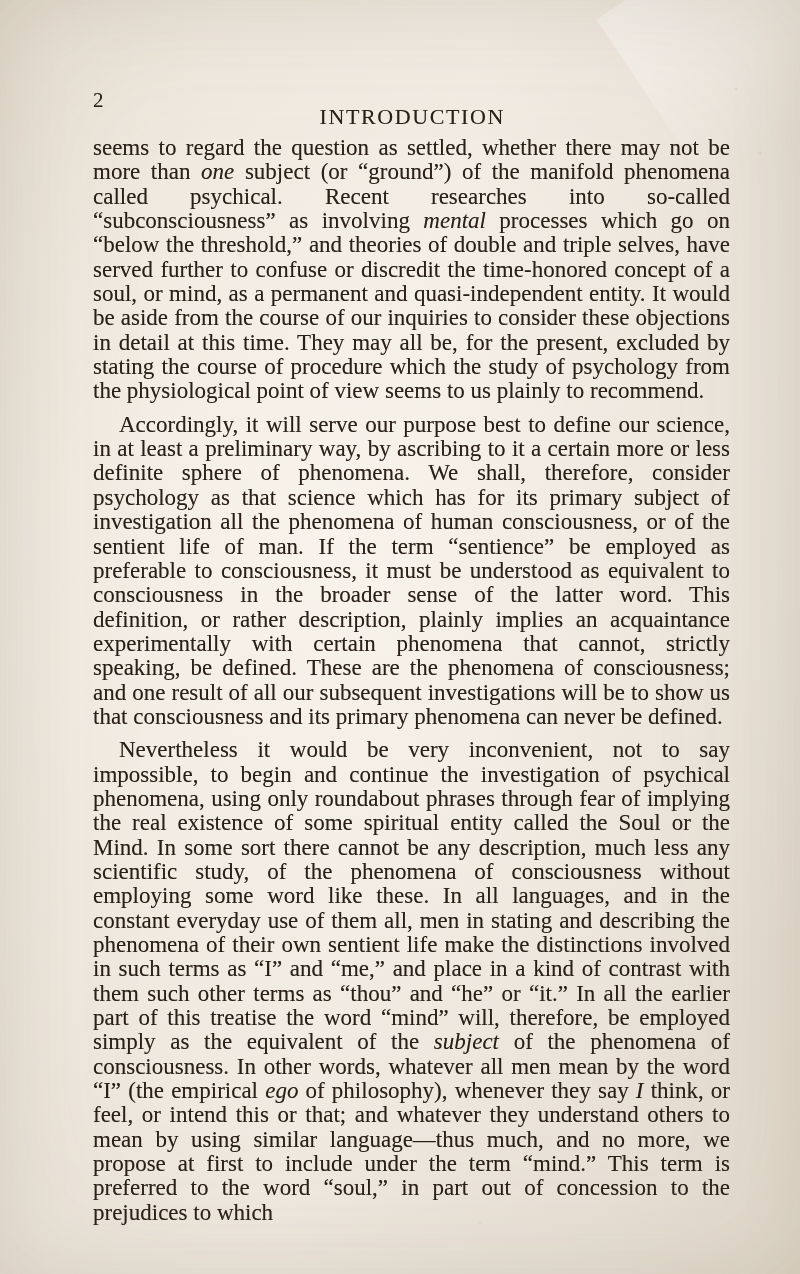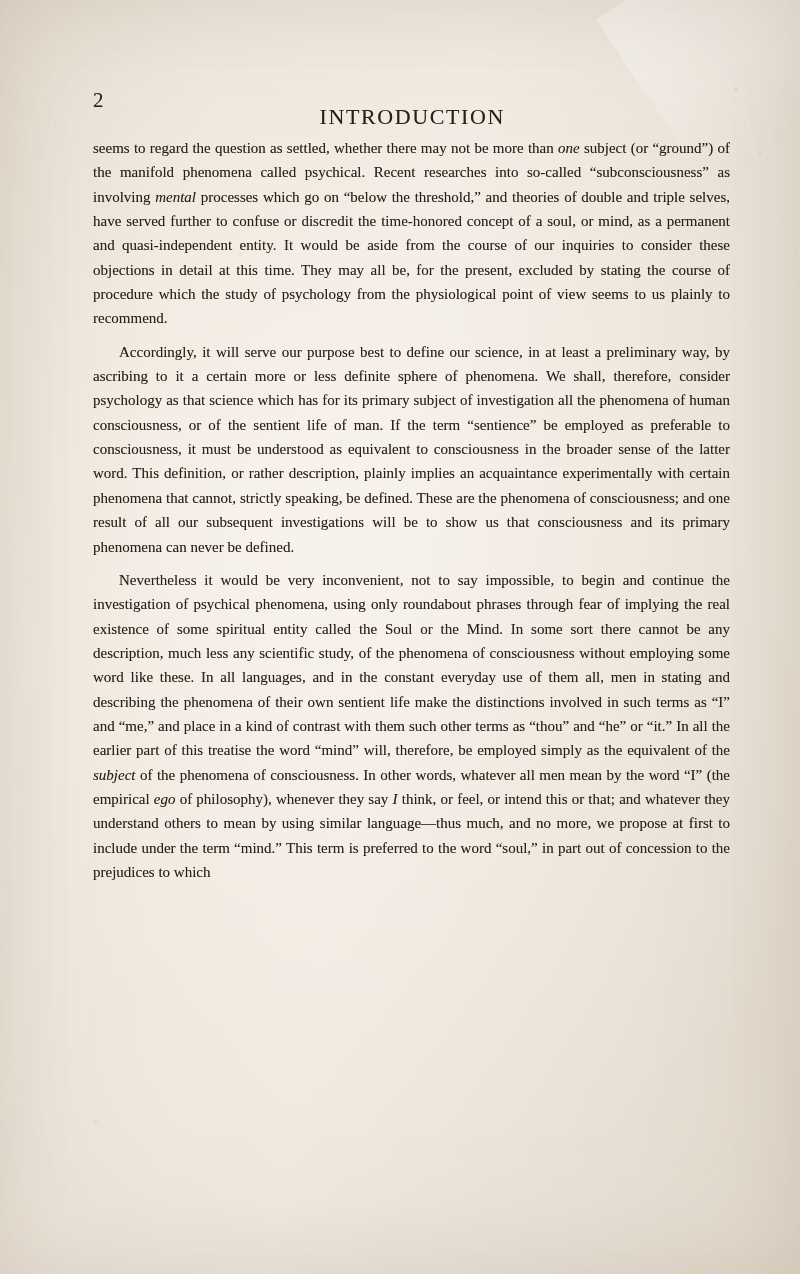--- a/index.html
+++ b/index.html
@@ -96,21 +96,21 @@
     color: #2b2118;
     text-indent: 1.6px;
   }
 
   
   .body-text {
     position: absolute;
     top: 136px;
     left: 0;
     width: 637px;
-    font-size: 15px;
+    font-size: 23px;
     line-height: 24.35px;
     color: #2a2018;
     text-align: justify;
     text-align-last: left;
     -webkit-font-smoothing: antialiased;
   }
   .body-text p {
     margin: 0;
     text-indent: 0;
   }

